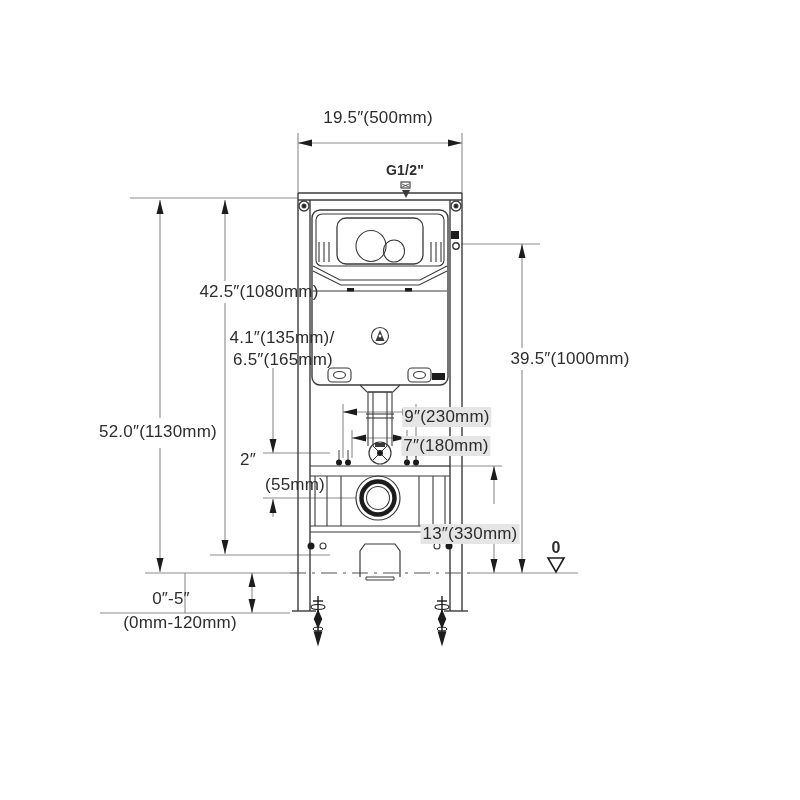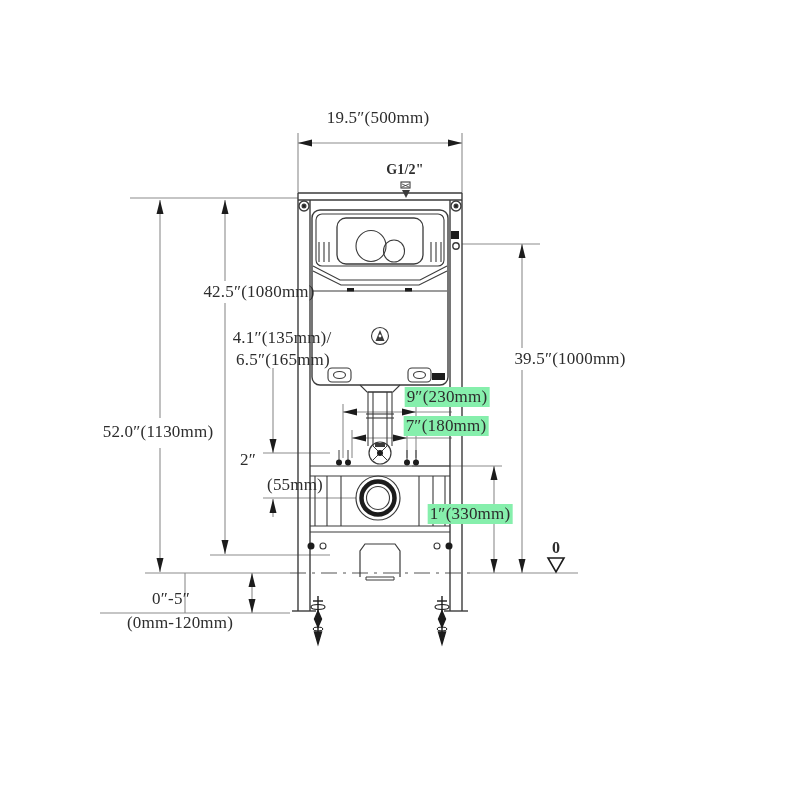--- a/index.html
+++ b/index.html
@@ -1,21 +1,21 @@
 <!DOCTYPE html>
 <html><head>
 <meta charset="utf-8">
 <style>
   html,body{margin:0;padding:0;background:#fff;}
   #stage{position:relative;width:800px;height:800px;background:#fff;overflow:hidden;
-         font-family:Liberation Serif, serif;}
+         font-family:Liberation Sans, sans-serif;}
   svg{position:absolute;left:0;top:0;}
   .lbl{position:absolute;transform:translate(-50%,-50%);white-space:nowrap;
        font-size:17px;color:#2d2d2d;letter-spacing:.2px;}
-  .lbl.bg{background:#86efac;padding:0 2px;}
+  .lbl.bg{background:#e5e5e5;padding:0 2px;margin-top:20px;}
   .lbl.small{font-size:14px;font-weight:700;}
   .lbl.zero{font-size:16px;font-weight:700;}
 </style>
 </head>
 <body>
 
 <div id="stage">
 
 <svg width="800" height="800" viewBox="0 0 800 800">
 
@@ -213,18 +213,18 @@
 <div class="lbl small" style="left:405px;top:170px;">G1/2"</div>
 <div class="lbl" style="left:235px;top:292px;margin-left:24px;">42.5″(1080mm)</div>
 <div class="lbl" style="left:282px;top:338px;">4.1″(135mm)/</div>
 <div class="lbl" style="left:283px;top:360px;">6.5″(165mm)</div>
 <div class="lbl" style="left:550px;top:359px;margin-left:20px;">39.5″(1000mm)</div>
 <div class="lbl bg" style="left:447px;top:397px;">9″(230mm)</div>
 <div class="lbl bg" style="left:446px;top:426px;">7″(180mm)</div>
 <div class="lbl" style="left:158px;top:432px;">52.0″(1130mm)</div>
 <div class="lbl" style="left:248px;top:460px;">2″</div>
 <div class="lbl" style="left:250px;top:485px;margin-left:45px;">(55mm)</div>
-<div class="lbl bg" style="left:470px;top:514px;">1″(330mm)</div>
+<div class="lbl bg" style="left:470px;top:514px;">13″(330mm)</div>
 <div class="lbl zero" style="left:556px;top:548px;">0</div>
 <div class="lbl" style="left:171px;top:599px;">0″-5″</div>
 <div class="lbl" style="left:162px;top:623px;margin-left:18px;">(0mm-120mm)</div>
 
 </div>
 
 </body></html>

